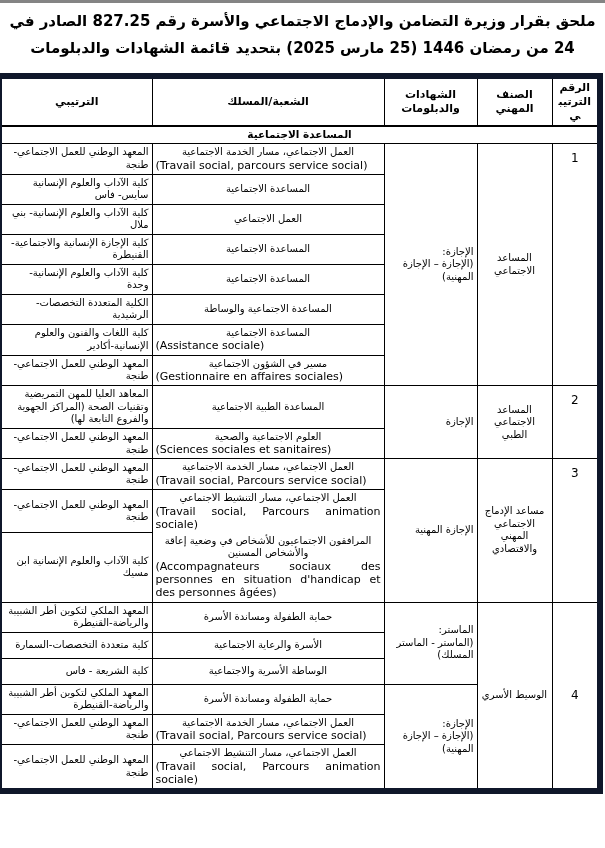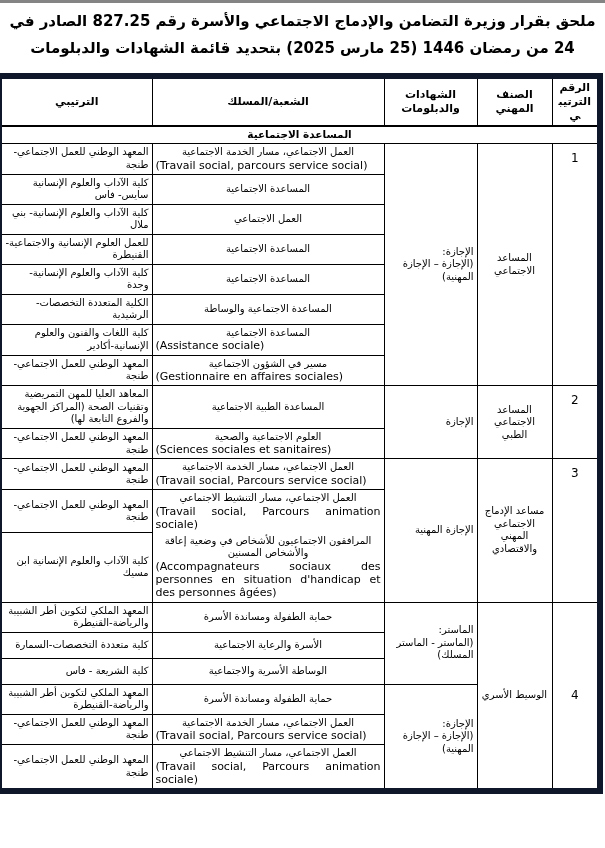--- a/index.html
+++ b/index.html
@@ -126,21 +126,21 @@
         <tr>
           <td class="track">
             <span class="ar">العمل الاجتماعي</span>
           </td>
           <td class="inst">كلية الآداب والعلوم الإنسانية- بني ملال</td>
         </tr>
         <tr>
           <td class="track">
             <span class="ar">المساعدة الاجتماعية</span>
           </td>
-          <td class="inst">للعمل العلوم الإنسانية والاجتماعية-القنيطرة</td>
+          <td class="inst">كلية الإجازة الإنسانية والاجتماعية-القنيطرة</td>
         </tr>
         <tr>
           <td class="track">
             <span class="ar">المساعدة الاجتماعية</span>
           </td>
           <td class="inst">كلية الآداب والعلوم الإنسانية- وجدة</td>
         </tr>
         <tr>
           <td class="track">
             <span class="ar">المساعدة الاجتماعية والوساطة</span>

